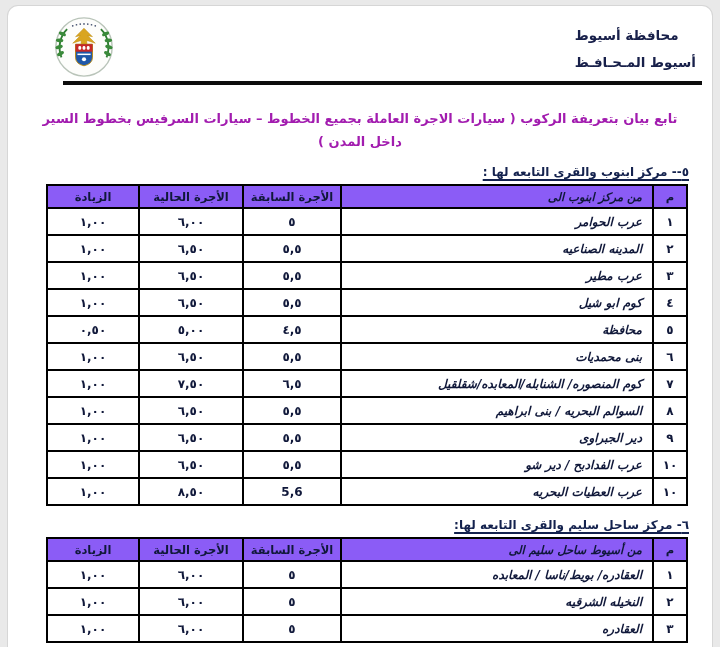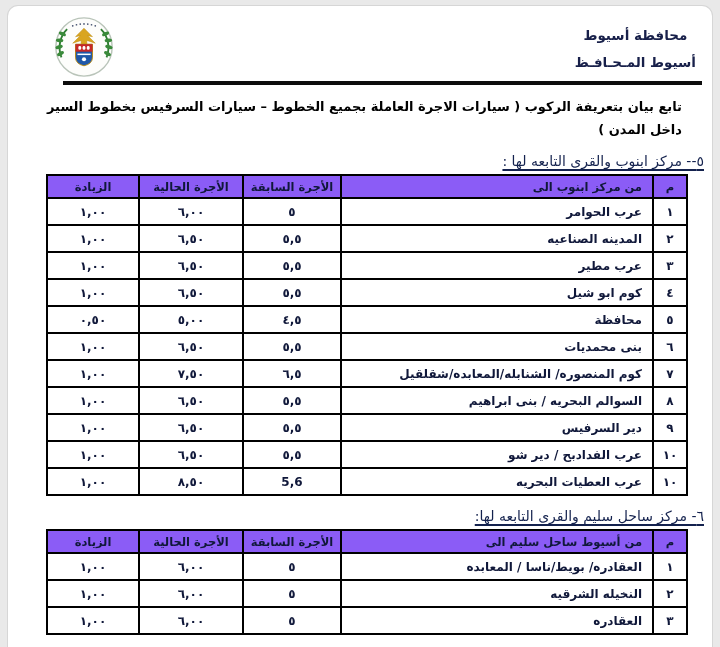--- a/index.html
+++ b/index.html
@@ -12,47 +12,47 @@
     position:absolute;top:6px;left:8px;right:8px;bottom:0;
     background:#ffffff;border-radius:10px 10px 0 0;
     box-shadow:0 0 0 1px #d6d6d6;
     direction:rtl;
   }
   .hdr{
     display:flex;justify-content:space-between;align-items:flex-start;
     padding:10px 16px 0 20px;direction:rtl;
   }
   .org{
-    text-align:center;font-weight:bold;font-size:13.5px;color:#18204a;
+    text-align:left;font-weight:bold;font-size:13.5px;color:#18204a;
     line-height:27px;padding-top:6px;
   }
   .logo{width:96px;height:62px;margin-left:8px;}
   .rule{height:4px;background:#0d0d0d;margin:3px 10px 0 55px;}
   .title{
-    text-align:right;font-weight:bold;font-size:13px;color:#000000;
-    margin-top:10px;line-height:23px;padding:0 30px;
+    text-align:center;font-weight:bold;font-size:13px;color:#a21caf;
+    margin-top:22px;line-height:23px;padding:0 30px;
   }
   .section-heading{
-    text-align:right;font-size:14px;font-weight:normal;color:#14224e;
-    margin:12px 8px 5px 0;
+    text-align:right;font-size:12px;font-weight:bold;color:#14224e;
+    margin:12px 23px 5px 0;
     text-decoration:underline;text-underline-offset:3px;text-decoration-thickness:1.5px;
   }
   table.fares{
     border-collapse:collapse;table-layout:fixed;width:640px;
     margin:0 24px 0 auto;direction:rtl;
   }
   table.fares th, table.fares td{
     border:2px solid #000;font-weight:bold;color:#10183a;
     overflow:hidden;white-space:nowrap;
   }
   table.fares th{
     background:#8b5cf6;font-size:11.5px;height:21px;text-align:center;padding:0 2px;
   }
   table.fares td{font-size:12px;height:25px;text-align:center;padding:0 2px;}
-  table.fares th.c-name, table.fares td.c-name{text-align:right;padding-right:10px;}
+  table.fares th.c-name, table.fares td.c-name{text-align:right;padding-right:10px;font-style:italic;}
   .col-num{width:34px;}
   .col-name{width:312px;}
   .col-prev{width:98px;}
   .col-curr{width:104px;}
   .col-inc{width:92px;}
 </style>
 </head>
 <body>
 
 <div class="page">
@@ -181,21 +181,21 @@
           </tr>
           <tr>
             <td class="c-num">٨</td>
             <td class="c-name">السوالم البحريه / بنى ابراهيم</td>
             <td class="c-prev">٥,٥</td>
             <td class="c-curr">٦,٥٠</td>
             <td class="c-inc">١,٠٠</td>
           </tr>
           <tr>
             <td class="c-num">٩</td>
-            <td class="c-name">دير السرفيس</td>
+            <td class="c-name">دير الجبراوى</td>
             <td class="c-prev">٥,٥</td>
             <td class="c-curr">٦,٥٠</td>
             <td class="c-inc">١,٠٠</td>
           </tr>
           <tr>
             <td class="c-num">١٠</td>
             <td class="c-name">عرب الفدادبح / دير شو</td>
             <td class="c-prev">٥,٥</td>
             <td class="c-curr">٦,٥٠</td>
             <td class="c-inc">١,٠٠</td>

